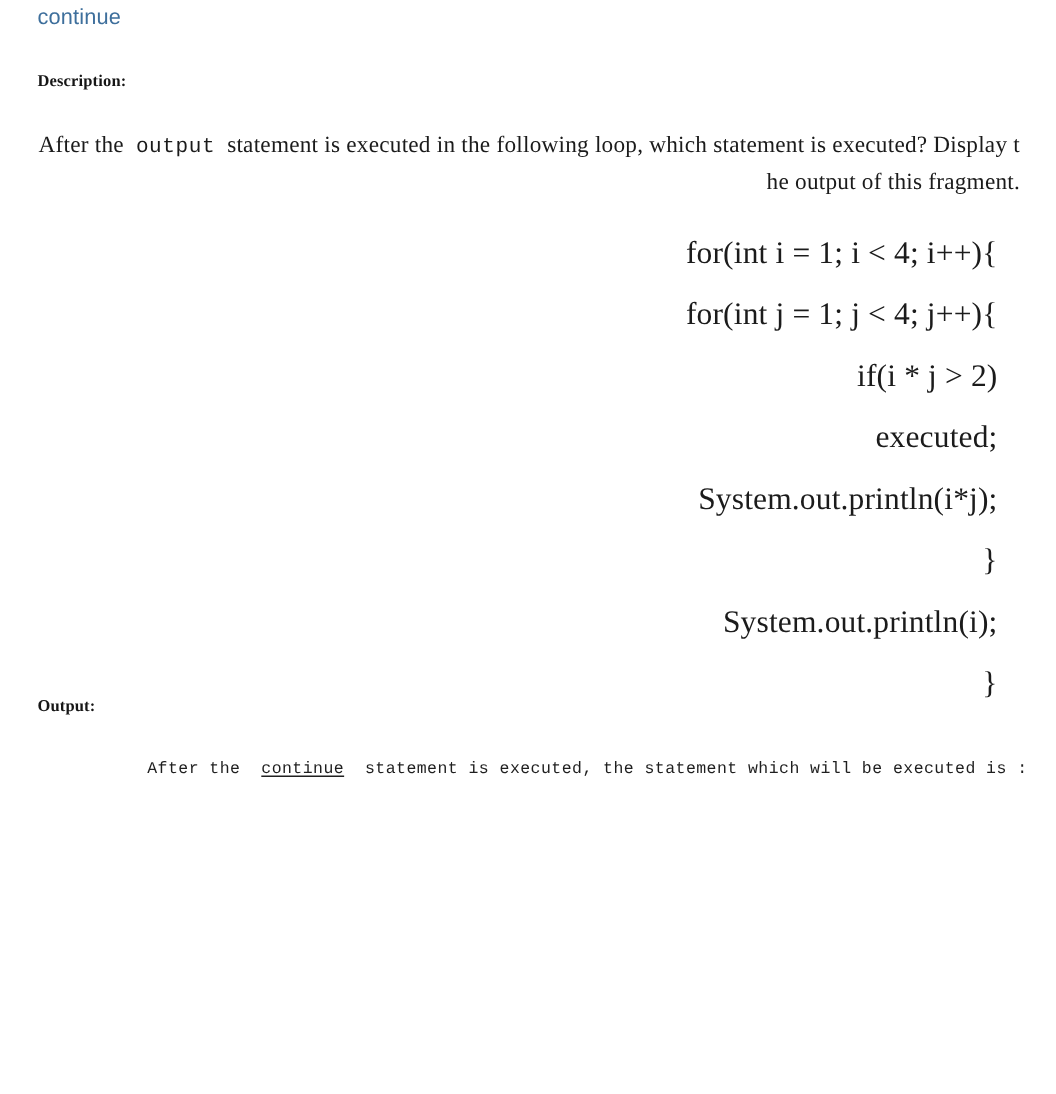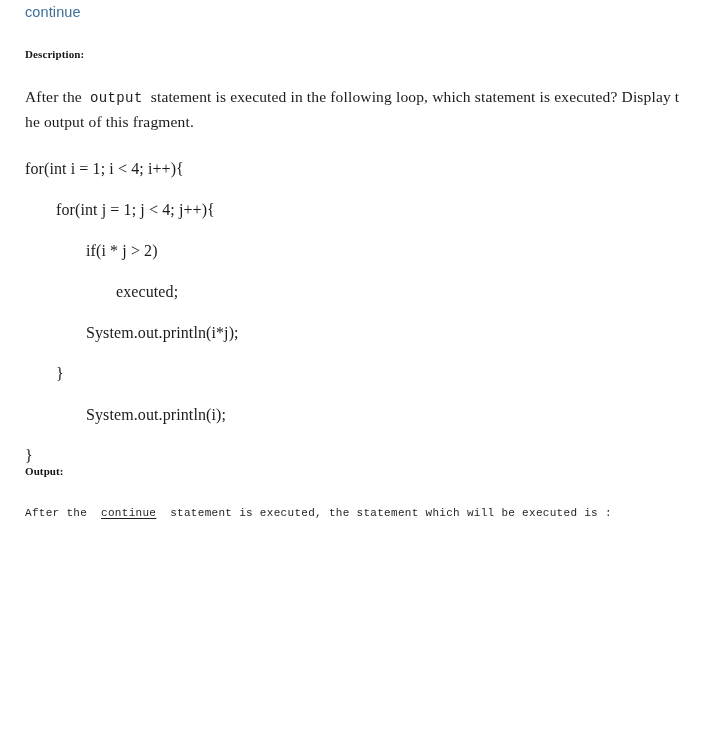--- a/index.html
+++ b/index.html
@@ -16,20 +16,21 @@
     color: #1a1a1a;
     -webkit-font-smoothing: antialiased;
   }
   .page {
     position: absolute;
     left: 0;
     top: 0;
     width: 644px;
     height: 729px;
     padding: 0;
+    text-align: right;
   }
 
   
   .topic-link {
     position: absolute;
     left: 25px;
     top: 3px;
     font-family: "Liberation Sans", "DejaVu Sans", sans-serif;
     font-size: 14.5px;
     color: #3e6f9c;
@@ -76,21 +77,21 @@
     word-break: normal;
   }
 
   
   .code-block {
     position: absolute;
     left: 25px;
     top: 148px;
     width: 640px;
     font-family: "Liberation Serif", "DejaVu Serif", serif;
-    font-size: 16px;
+    font-size: 21px;
     color: #1b1b1b;
     letter-spacing: 0.1px;
   }
   .code-line {
     height: 41px;
     line-height: 41px;
     white-space: pre;
   }
   .ind-0 { padding-left: 0px; }
   .ind-1 { padding-left: 31px; }

